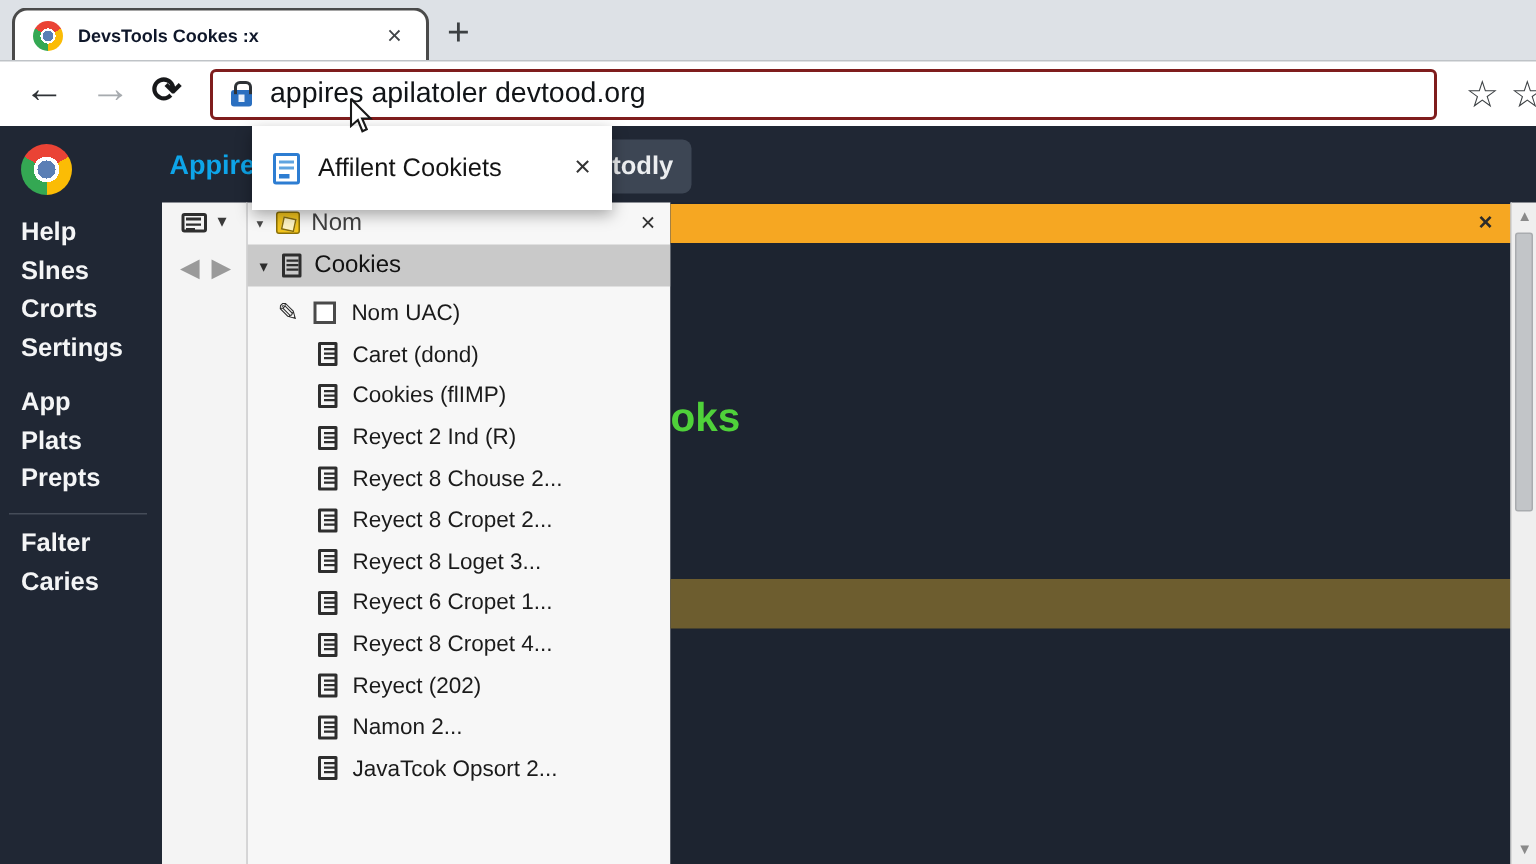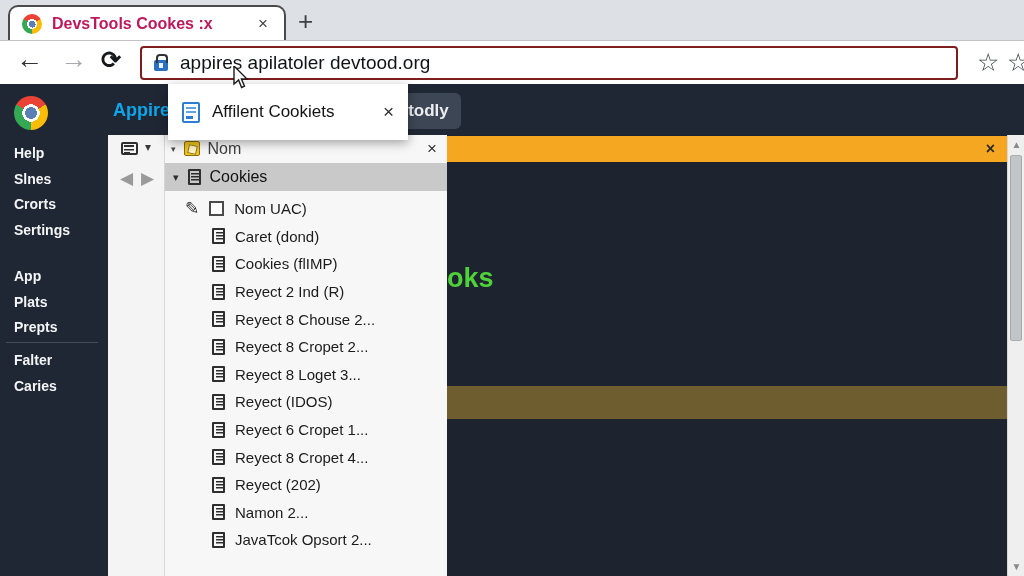--- a/index.html
+++ b/index.html
@@ -10,21 +10,21 @@
   
   .tabstrip { position:absolute; left:0; top:0; width:1024px; height:40px; background:#dde1e6; }
   .tab { position:absolute; left:8px; top:5px; width:278px; height:36px; background:#fff;
          border:2px solid #4a4a4a; border-bottom:none; border-radius:10px 10px 0 0;
          display:flex; align-items:center; padding:0 12px; gap:10px; }
   .chrome { border-radius:50%;
     background:
       radial-gradient(circle at 50% 50%, #5b7fb5 0 25%, #ffffff 25% 36%, rgba(0,0,0,0) 36%),
       conic-gradient(from -60deg, #ea4335 0 120deg, #fbbc05 120deg 240deg, #34a853 240deg 360deg); }
   .fav { width:20px; height:20px; flex:0 0 auto; }
-  .tab-title { font-size:16px; color:#be185d; font-weight:600; flex:1 1 auto; white-space:nowrap;
+  .tab-title { font-size:12px; color:#0f172a; font-weight:600; flex:1 1 auto; white-space:nowrap;
                overflow:hidden; }
   .tab-close { font-size:17px; color:#404448; padding:0 4px; cursor:default; }
   .newtab { position:absolute; left:298px; top:6px; font-size:26px; color:#3c4043; }
 
   
   .toolbar { position:absolute; left:0; top:40px; width:1024px; height:44px; background:#ffffff;
              border-top:1px solid #bfc3c7; }
   .nav { position:absolute; top:3px; font-size:27px; font-weight:bold; }
   .back { left:16px; color:#2f3337; }
   .fwd  { left:60px; color:#a7abaf; }
@@ -43,22 +43,22 @@
 
   
   .app { position:absolute; left:0; top:84px; width:1024px; height:492px; background:#202734; }
   .apptitle { position:absolute; left:113px; top:16px; font-size:18px; font-weight:700; color:#0ea5e9; }
   .todly { position:absolute; left:396px; top:9px; width:65px; height:36px; background:#3d4654;
            border:none; border-radius:6px; color:#eceef0; font-size:17px; font-weight:700;
            font-family:"Liberation Sans", sans-serif; }
 
   
   .side-group { position:absolute; left:14px; display:flex; flex-direction:column; }
-  .side-item { height:25.5px; font-size:14px; font-weight:700; color:#f4f5f6; white-space:nowrap; }
-  .g1 { top:61px; } .g2 { top:184px; } .g3 { top:268px; }
+  .side-item { height:25.5px; font-size:17px; font-weight:700; color:#f4f5f6; white-space:nowrap; }
+  .g1 { top:61px; } .g2 { top:174px; } .g3 { top:268px; }
   .side-divider { position:absolute; left:6px; top:258px; width:92px; height:1px; background:#454c58; }
   .side-logo { position:absolute; left:14px; top:12px; width:34px; height:34px; }
 
   
   .strip { position:absolute; left:108px; top:51px; width:57px; height:441px; background:#f4f4f4;
            border-right:1px solid #d6d6d6; }
   .dock { position:absolute; left:13px; top:7px; width:17px; height:13px; border:2px solid #2e2e2e;
           border-radius:2px;
           background:
             linear-gradient(#2e2e2e 0 0) 1px 1px/10px 2px no-repeat,
@@ -217,24 +217,20 @@
         <div class="trow">
             <span class="doc"></span>
             <span class="label">Reyect 8 Cropet 2...</span>
           </div>
         <div class="trow">
             <span class="doc"></span>
             <span class="label">Reyect 8 Loget 3...</span>
           </div>
         <div class="trow">
             <span class="doc"></span>
-            <span class="label">Reyect (IDOS)</span>
-          </div>
-        <div class="trow">
-            <span class="doc"></span>
             <span class="label">Reyect 6 Cropet 1...</span>
           </div>
         <div class="trow">
             <span class="doc"></span>
             <span class="label">Reyect 8 Cropet 4...</span>
           </div>
         <div class="trow">
             <span class="doc"></span>
             <span class="label">Reyect (202)</span>
           </div>

